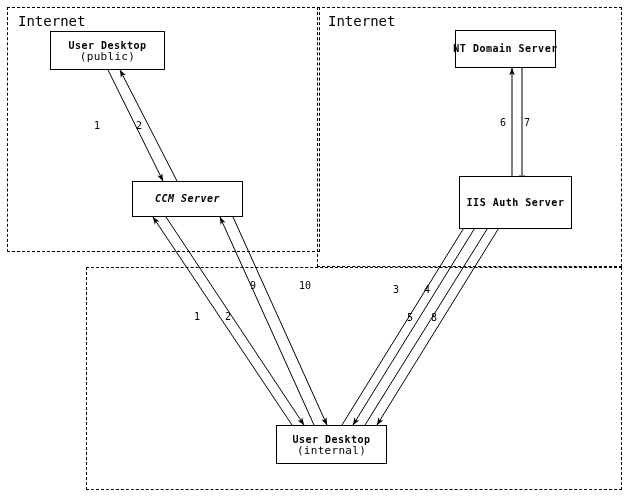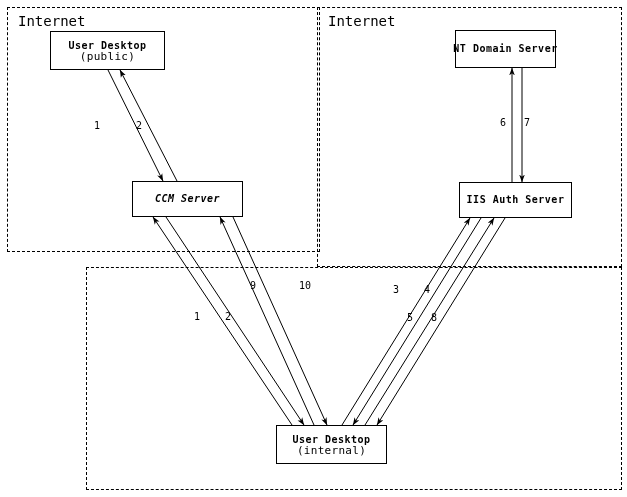--- a/index.html
+++ b/index.html
@@ -53,21 +53,21 @@
       <div class="node" style="left: 50px; top: 31px; width: 115px; height: 39px;">
         <div class="node-title">User Desktop</div>
         <div class="node-sub">(public)</div>
       </div>
       <div class="node" style="left: 132px; top: 181px; width: 111px; height: 36px; font-style: italic;">
         <div class="node-title">CCM Server</div>
       </div>
       <div class="node" style="left: 455px; top: 30px; width: 101px; height: 38px;">
         <div class="node-title">NT Domain Server</div>
       </div>
-      <div class="node" style="left: 459px; top: 182px; width: 113px; height: 36px;">
+      <div class="node" style="left: 459px; top: 176px; width: 113px; height: 53px;">
         <div class="node-title">IIS Auth Server</div>
       </div>
       <div class="node" style="left: 276px; top: 425px; width: 111px; height: 39px;">
         <div class="node-title">User Desktop</div>
         <div class="node-sub">(internal)</div>
       </div>
     </div>
 
   <div id="edge-labels">
       <div class="edge-label" style="left: 94px; top: 120px;">1</div>

